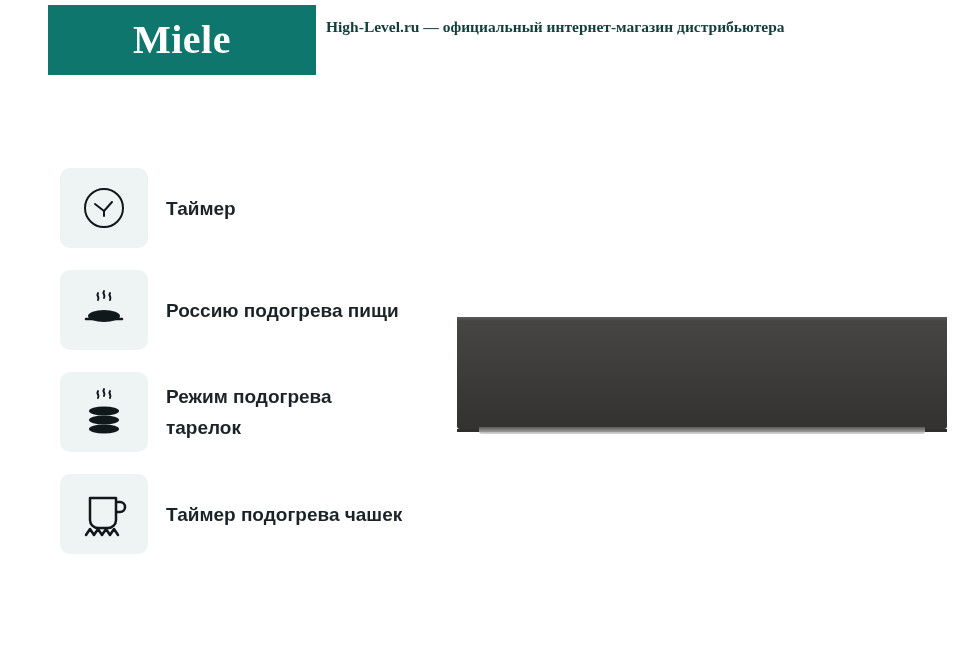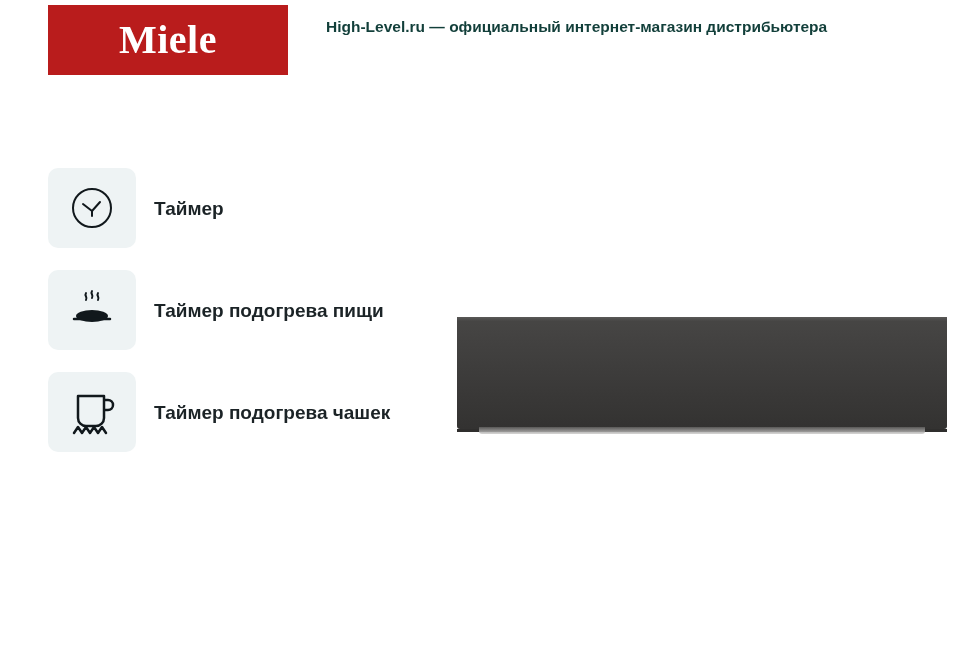--- a/index.html
+++ b/index.html
@@ -28,23 +28,23 @@
     left: 0;
     top: 0;
     width: 976px;
     height: 96px;
   }
 
   .brand-box {
     position: absolute;
     left: 48px;
     top: 5px;
-    width: 240px;
+    width: 268px;
     height: 70px;
-    background: #b91c1c;
+    background: #0f766e;
     display: flex;
     align-items: center;
     justify-content: center;
   }
 
   .brand-logo {
     color: #ffffff;
     font-family: "Liberation Serif", serif;
     font-weight: bold;
     font-size: 40px;
@@ -55,26 +55,27 @@
 
   .header-text {
     position: absolute;
     left: 326px;
     top: 14px;
     width: 600px;
     font-size: 15.5px;
     font-weight: bold;
     line-height: 26px;
     color: #123f3a;
+    font-family: Liberation Serif, serif;
   }
 
   
   .features {
     position: absolute;
-    left: 48px;
+    left: 60px;
     top: 168px;
     width: 400px;
   }
 
   .feature-row {
     display: flex;
     align-items: center;
     margin-bottom: 22px;
     min-height: 80px;
   }
@@ -177,23 +178,34 @@
     </div>
 
     <div class="feature-row">
       <div class="feature-icon">
         <svg width="50" height="50" viewBox="0 0 50 50" aria-hidden="true">
           <path d="M19 8 c-2 3 2 4 0 7 M25 6 c-2 3 2 4 0 7 M31 8 c-2 3 2 4 0 7" fill="none" stroke="#11181c" stroke-width="2" stroke-linecap="round"></path>
           <ellipse cx="25" cy="31" rx="16" ry="6" fill="#11181c"></ellipse>
           <path d="M7 34 L43 34" stroke="#11181c" stroke-width="2.5" stroke-linecap="round"></path>
         </svg>
       </div>
-      <div class="feature-label">Таймер подогрева пищи</div>
-    </div>
-
+      <div class="feature-label">Россию подогрева пищи</div>
+    </div>
+
+    <div class="feature-row">
+      <div class="feature-icon">
+        <svg width="50" height="52" viewBox="0 0 50 52" aria-hidden="true">
+          <path d="M19 5 c-2 3 2 4 0 7 M25 3 c-2 3 2 4 0 7 M31 5 c-2 3 2 4 0 7" fill="none" stroke="#11181c" stroke-width="2" stroke-linecap="round"></path>
+          <ellipse cx="25" cy="25" rx="15" ry="4.5" fill="#11181c"></ellipse>
+          <ellipse cx="25" cy="34" rx="15" ry="4.5" fill="#11181c"></ellipse>
+          <ellipse cx="25" cy="43" rx="15" ry="4.5" fill="#11181c"></ellipse>
+        </svg>
+      </div>
+      <div class="feature-label">Режим подогрева тарелок</div>
+    </div>
 
     <div class="feature-row">
       <div class="feature-icon">
         <svg width="52" height="52" viewBox="0 0 52 52" aria-hidden="true">
           <path d="M12 10 L12 32 a8 8 0 0 0 8 8 L30 40 a8 8 0 0 0 8 -8 L38 10 Z" fill="none" stroke="#11181c" stroke-width="2.5" stroke-linejoin="round"></path>
           <path d="M38 14 L42 14 a5 5 0 0 1 0 10 L38 24" fill="none" stroke="#11181c" stroke-width="2.5" stroke-linejoin="round"></path>
           <path d="M8 47 l4 -6 l4 6 l4 -6 l4 6 l4 -6 l4 6 l4 -6 l4 6" fill="none" stroke="#11181c" stroke-width="2.5" stroke-linejoin="round" stroke-linecap="round"></path>
         </svg>
       </div>
       <div class="feature-label">Таймер подогрева чашек</div>

